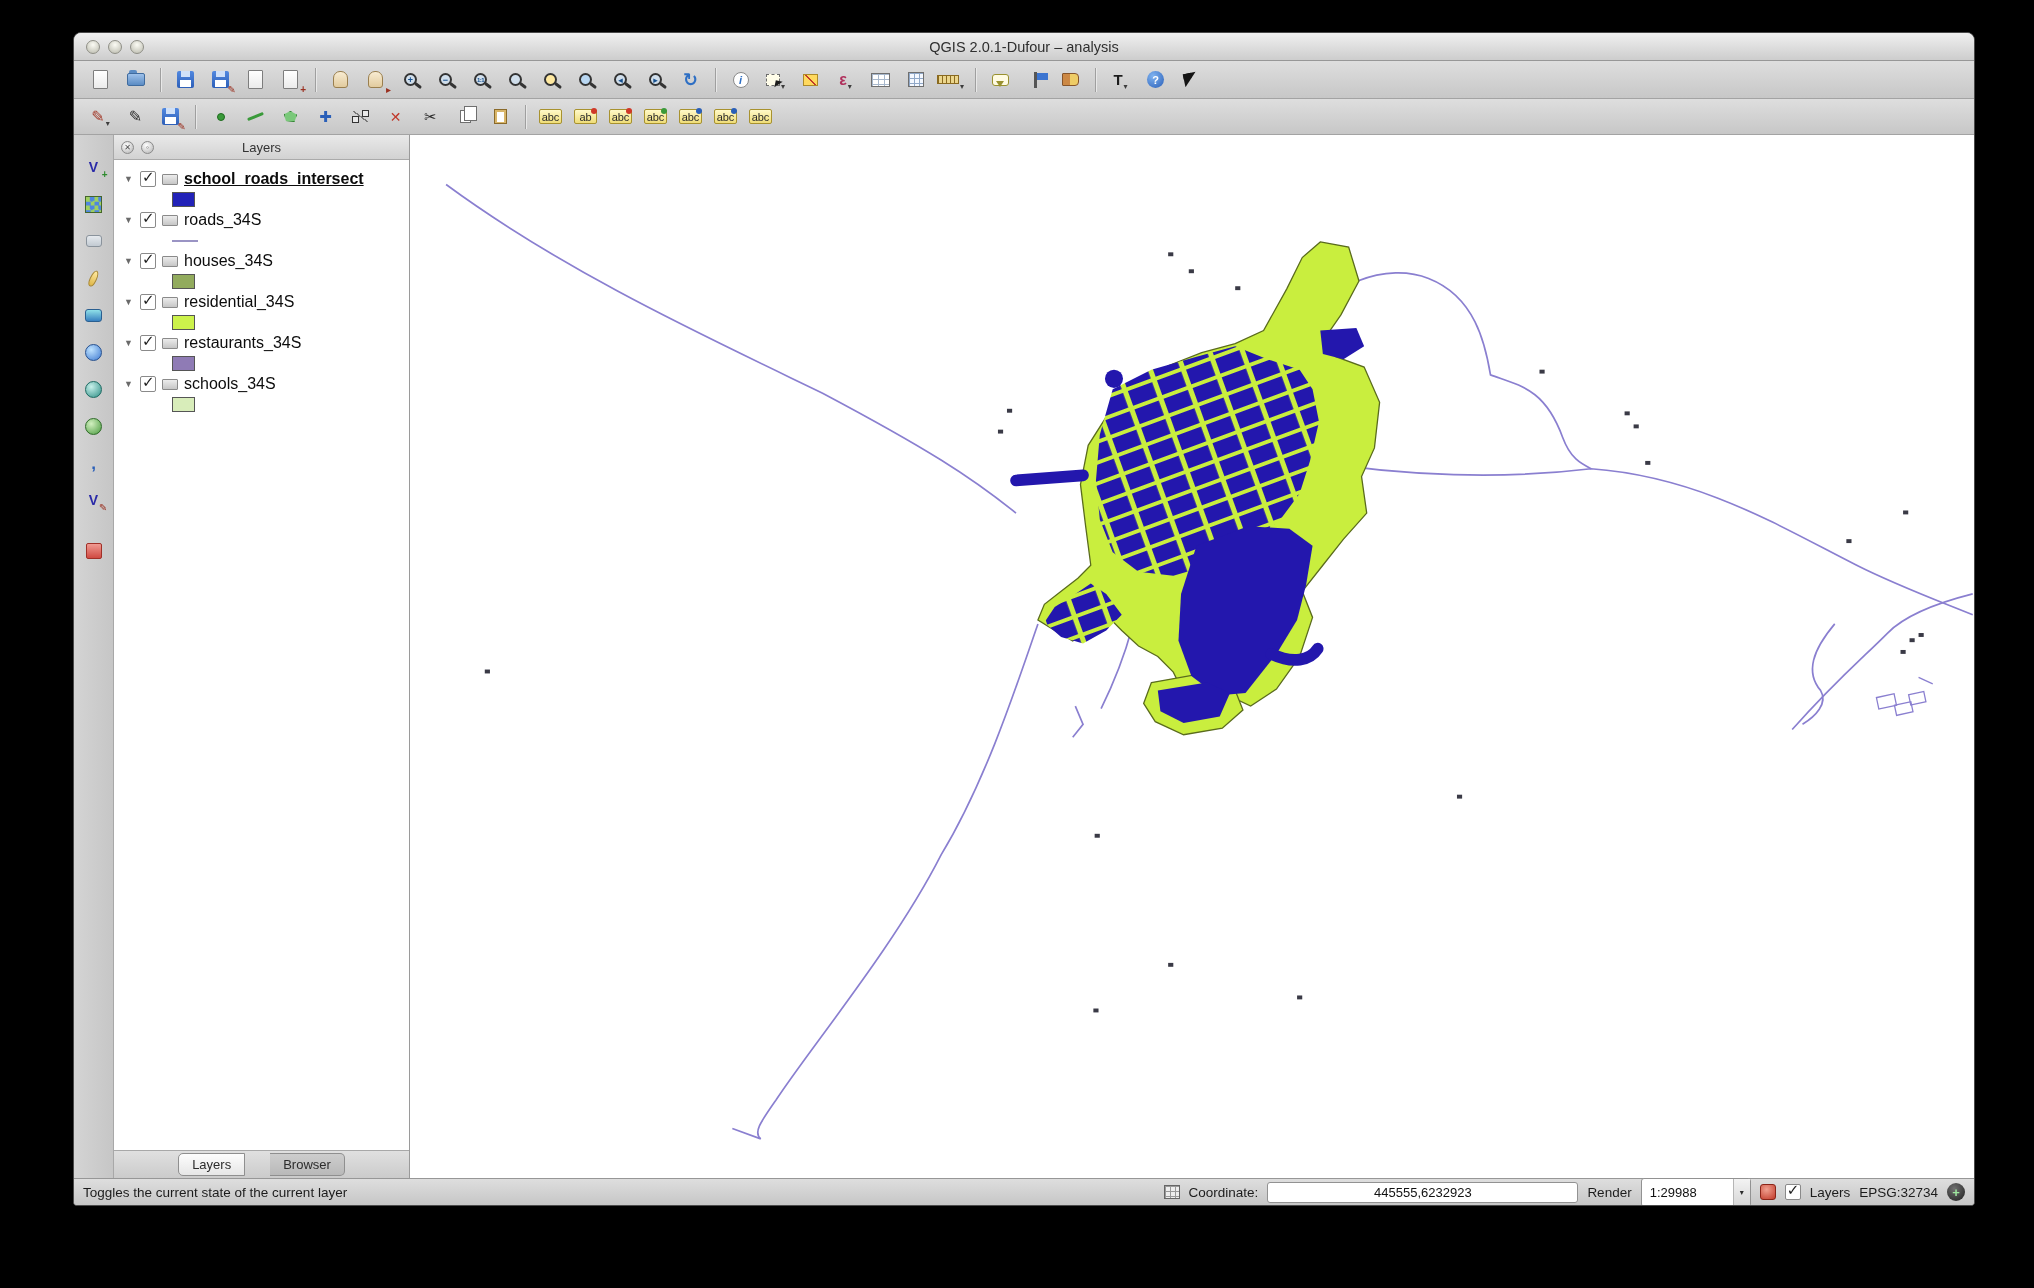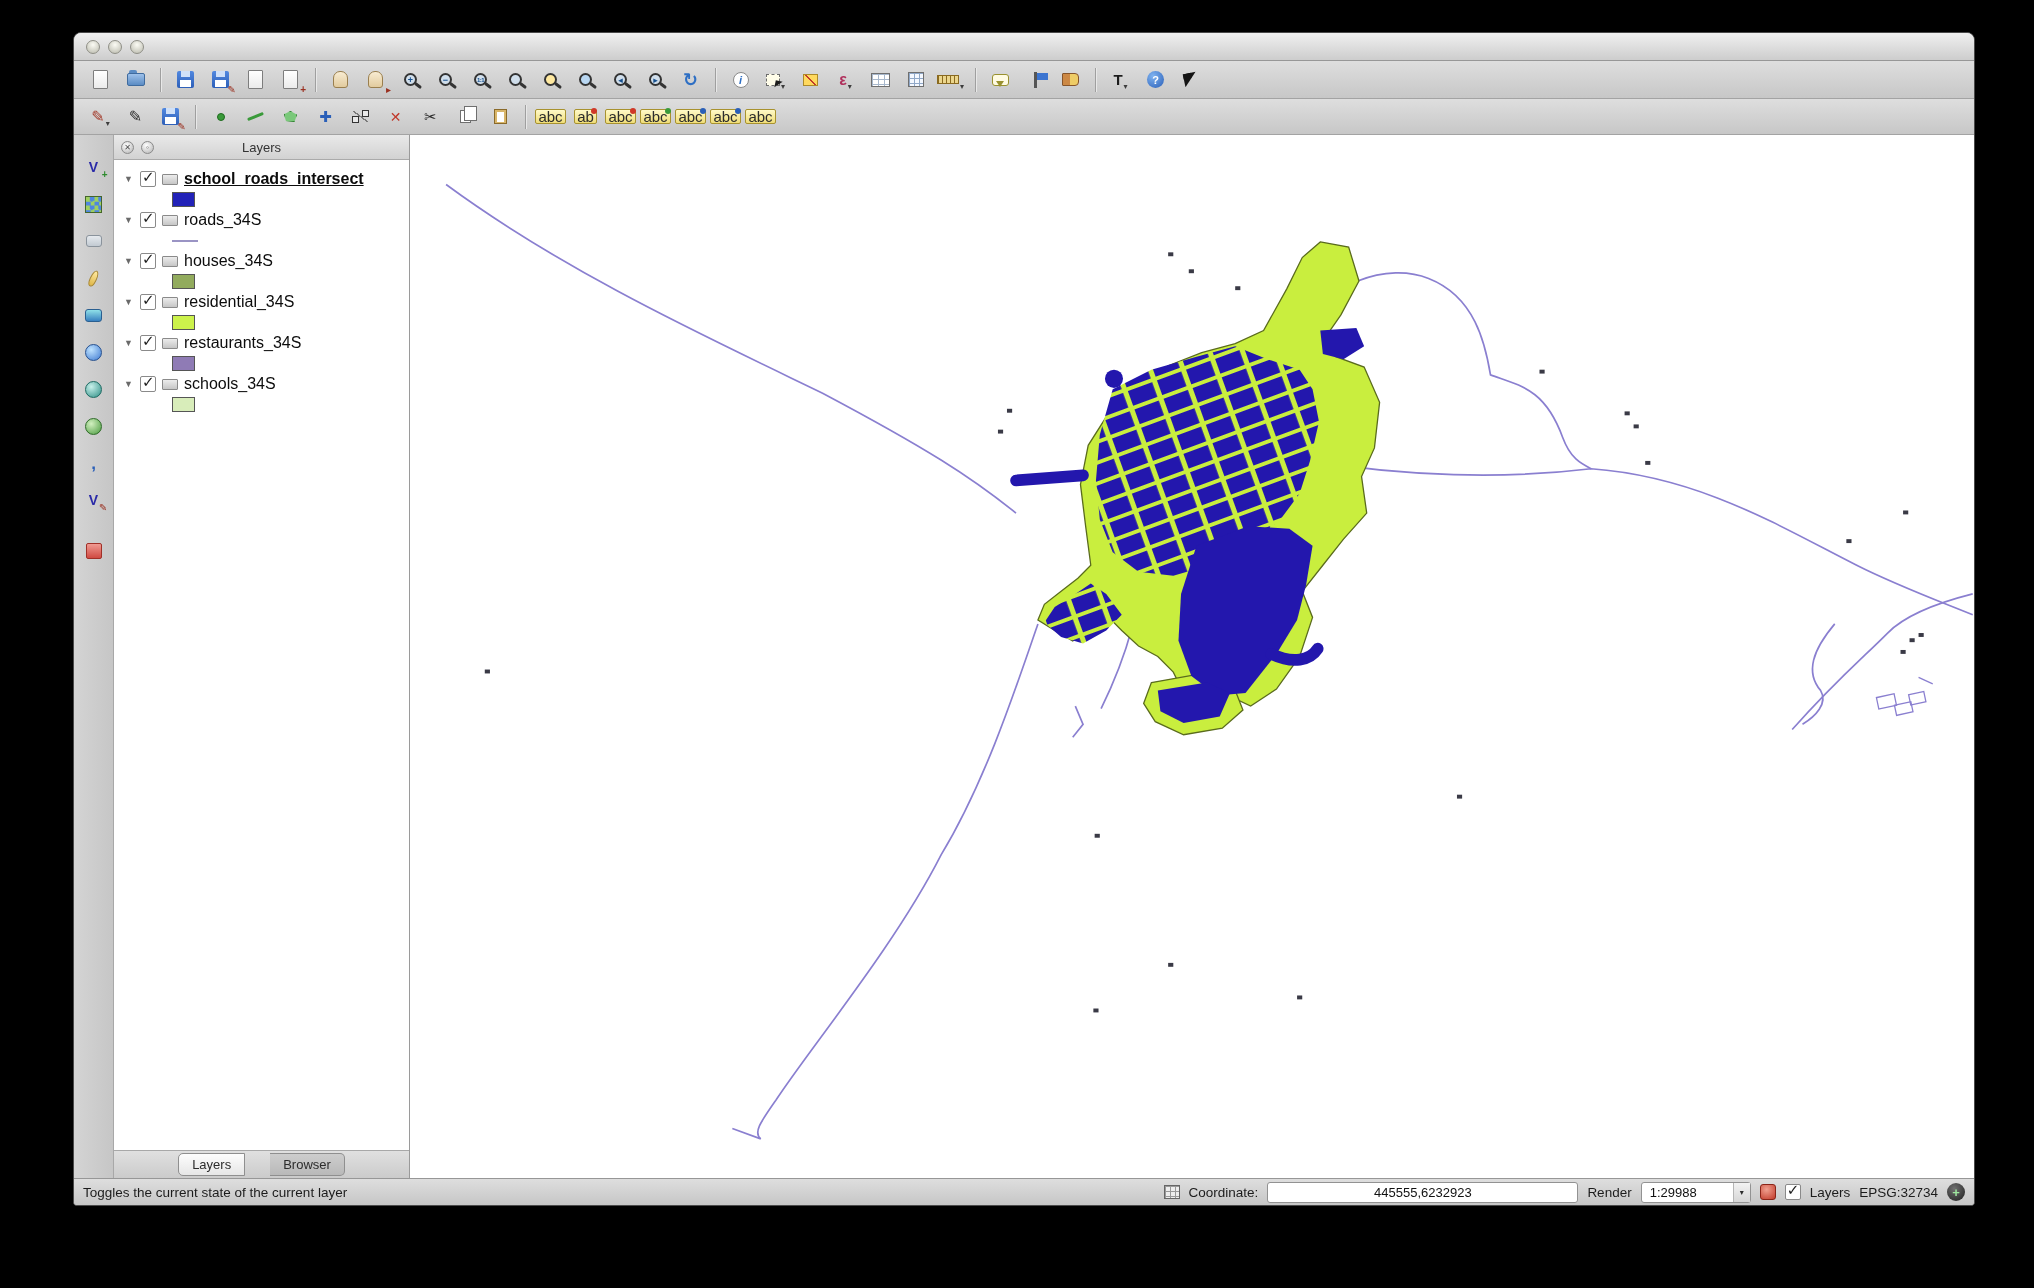--- a/index.html
+++ b/index.html
@@ -64,21 +64,21 @@
   .i-move { font-size:15px; font-weight:bold; color:#2a5fb8; line-height:1; }
   .i-node { width:15px; height:11px; position:relative; background:linear-gradient(to top right,transparent 46%,#7a7a7a 46% 54%,transparent 54%); }
   .i-node::before, .i-node::after { content:""; position:absolute; width:5px; height:5px; background:#e8e8e8; border:1px solid #333; }
   .i-node::before { left:-1px; bottom:-1px; } .i-node::after { right:-1px; top:-1px; }
   .i-redx { font-size:14px; font-weight:bold; color:#c0392b; line-height:1; }
   .i-scissors { font-size:15px; color:#2c2c2c; line-height:1; }
   .i-copy { width:11px; height:13px; background:#fff; border:1px solid #6f6f6f; position:relative; }
   .i-copy::after { content:""; position:absolute; left:3px; top:-5px; width:11px; height:13px; background:#fff; border:1px solid #6f6f6f; }
   .i-paste { width:13px; height:15px; background:#d9b66a; border:1px solid #8a6a2a; position:relative; }
   .i-paste::after { content:""; position:absolute; left:2px; top:2px; width:7px; height:10px; background:#fff; }
-  .i-abc { min-width:23px; height:15px; padding:0 2px; background:linear-gradient(#fff9c8,#efdd78); border:1px solid #a8922f; border-radius:2px; font-size:15px; display:flex; align-items:center; justify-content:center; color:#2c2c2c; position:relative; }
+  .i-abc { min-width:23px; height:15px; padding:0 2px; background:linear-gradient(#fff9c8,#efdd78); border:1px solid #a8922f; border-radius:2px; font-size:11px; display:flex; align-items:center; justify-content:center; color:#2c2c2c; position:relative; }
   .i-abc.dotR::after, .i-abc.dotG::after, .i-abc.dotB::after { content:""; position:absolute; width:6px; height:6px; border-radius:50%; right:-1px; top:-2px; }
   .i-abc.dotR::after { background:#d03828; } .i-abc.dotG::after { background:#3a9a3a; } .i-abc.dotB::after { background:#2a5fb8; }
   
   .main { flex:1; display:flex; min-height:0; }
   .leftbar { width:40px; flex:0 0 40px; background:linear-gradient(90deg,#d4d4d4,#c6c6c6); border-right:1px solid #a8a8a8;
              display:flex; flex-direction:column; align-items:center; padding-top:18px; gap:9px; }
   .lt { width:32px; height:28px; display:flex; align-items:center; justify-content:center; position:relative; }
   .i-v { font-size:14px; font-weight:bold; color:#2a2aa8; line-height:1; }
   .vb { position:absolute; right:2px; bottom:1px; font-size:10px; font-weight:bold; line-height:1; }
   .vb.plus { color:#2e8b2e; } .vb.pen { color:#9a3020; }
@@ -115,37 +115,38 @@
   .map-canvas { flex:1; background:#fff; position:relative; min-width:0; }
   .map-canvas svg { display:block; width:100%; height:100%; }
   
   .statusbar { height:27px; flex:0 0 27px; background:linear-gradient(#dedede,#c6c6c6); border-top:1px solid #979797;
                display:flex; align-items:center; padding:0 9px; font-size:13.5px; color:#1c1c1c; gap:9px; }
   .sb-spacer { flex:1; }
   .sb-right { display:flex; align-items:center; gap:9px; }
   .i-coordgrid { width:16px; height:14px; border:1px solid #666; background-color:#eee;
                  background-image:linear-gradient(#999 1px,transparent 1px),linear-gradient(90deg,#999 1px,transparent 1px); background-size:5px 5px; }
   .sb-input { width:311px; height:21px; background:#fff; border:1px solid #929292; border-radius:3px; display:flex; align-items:center; justify-content:center; font-size:13px; color:#111; }
-  .sb-combo { width:110px; height:21px; background:#fff; border:1px solid #929292; border-radius:3px; display:flex; align-items:center; font-size:13px; color:#111; }
+  .sb-combo { width:110px; height:29px; background:#fff; border:1px solid #929292; border-radius:3px; display:flex; align-items:center; font-size:13px; color:#111; }
   .combo-val { flex:1; padding-left:8px; }
   .combo-btn { width:17px; height:100%; display:flex; align-items:center; justify-content:center; font-size:8px; color:#2c2c2c; border-left:1px solid #b5b5b5; background:linear-gradient(#f3f3f3,#d6d6d6); }
   .i-stop { width:16px; height:16px; border-radius:3px; background:radial-gradient(circle at 40% 32%,#f0a090,#c23a2a); border:1px solid #8a2418; display:flex; align-items:center; justify-content:center; color:#fff; font-size:9px; font-weight:bold; }
   .i-crs { width:18px; height:18px; border-radius:50%; background:radial-gradient(circle at 40% 32%,#707070,#1e1e1e); display:flex; align-items:center; justify-content:center; color:#9fe89f; font-size:13px; font-weight:bold; line-height:1; }
 </style>
 </head>
 <body>
 
 <div class="window">
 
   <div class="titlebar">
     <div class="lights">
       <span class="light"></span>
       <span class="light"></span>
       <span class="light"></span>
     </div>
+    <div class="title">QGIS 2.0.1-Dufour – analysis</div>
   </div>
 
   <div class="toolbar row1">
     <span class="tb">
         <span class="i-page"></span>
       </span>
     <span class="tb">
         <span class="i-folder"></span>
       </span>
     <span class="sep"></span>

